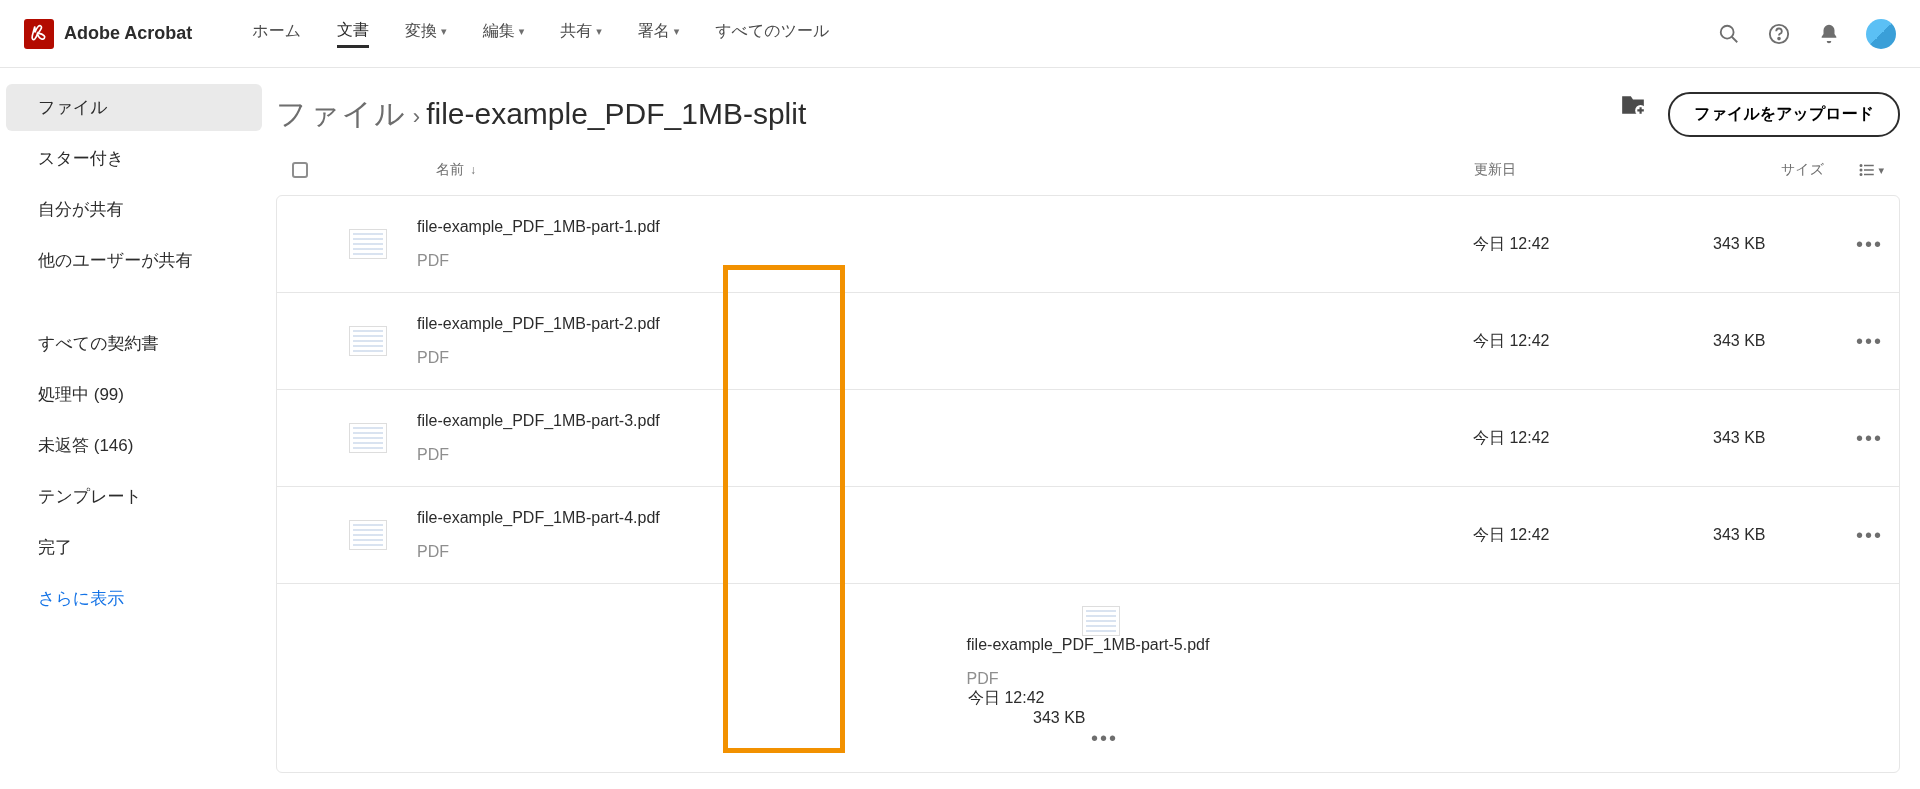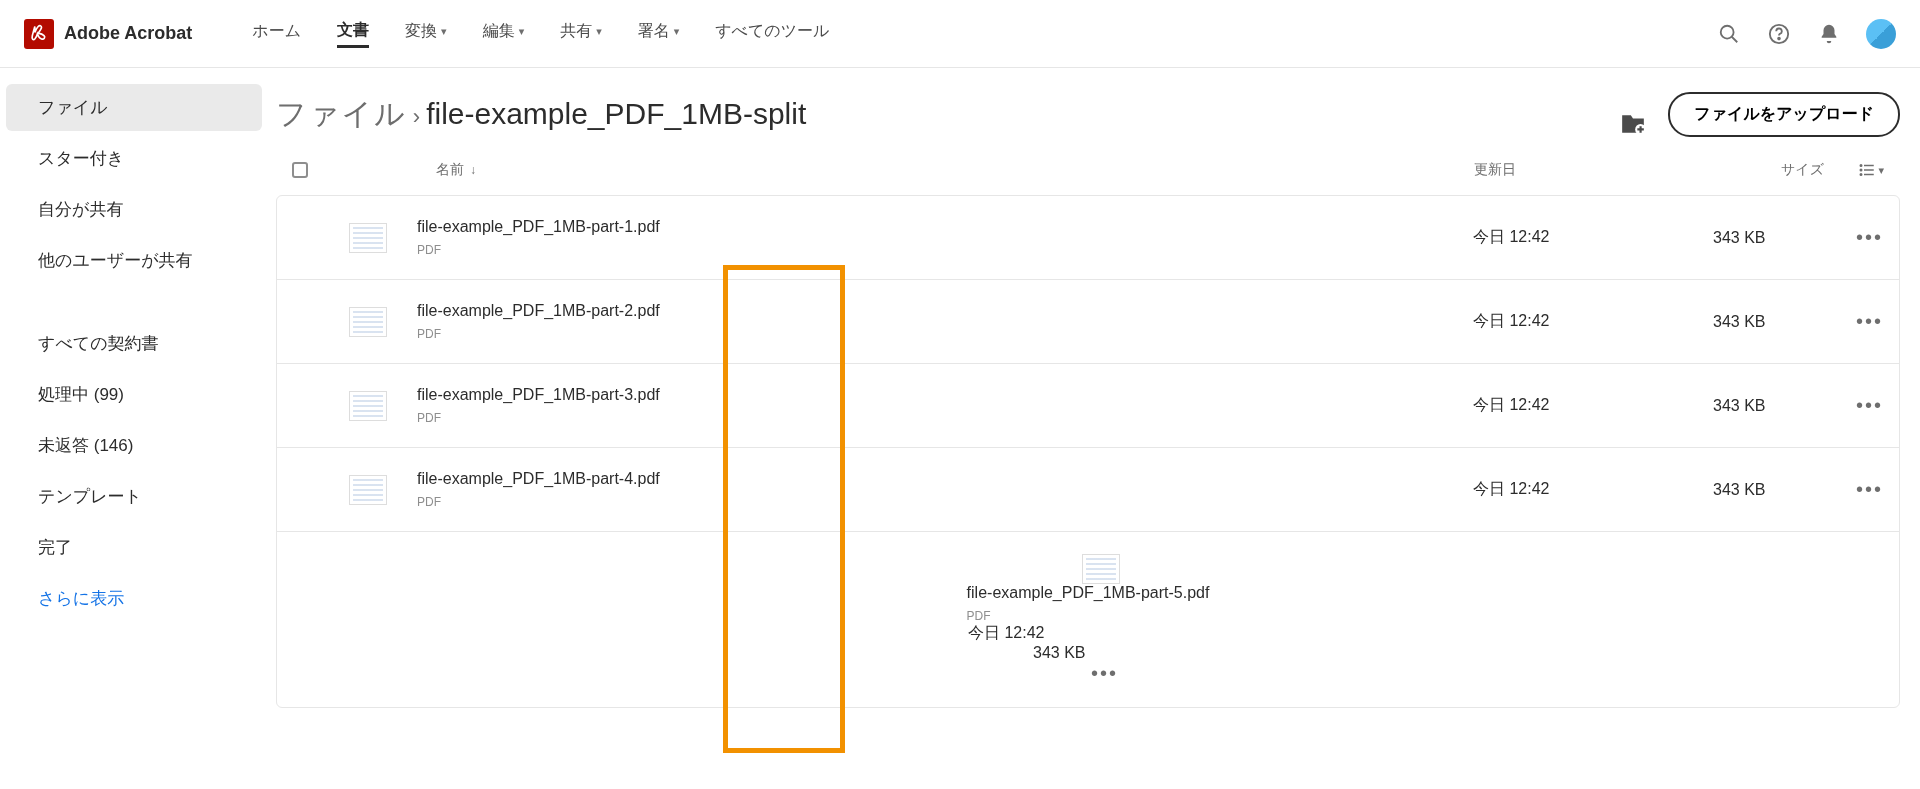--- a/index.html
+++ b/index.html
@@ -5,41 +5,41 @@
 * { margin: 0; padding: 0; box-sizing: border-box; font-family: -apple-system, BlinkMacSystemFont, "Segoe UI", "Hiragino Sans", "Hiragino Kaku Gothic ProN", Meiryo, sans-serif; }
 body { background: #fff; color: #2c2c2c; width: 1920px; height: 789px; overflow: hidden; position: relative; }
 
 
 .topbar { display: flex; align-items: center; height: 68px; border-bottom: 1px solid #e6e6e6; padding: 0 24px; }
 .brand { display: flex; align-items: center; gap: 10px; font-weight: 700; font-size: 18px; margin-right: 60px; }
 .brand-logo { width: 30px; height: 30px; background: #b30b00; border-radius: 3px; display: flex; align-items: center; justify-content: center; }
 .brand-logo svg { width: 20px; height: 20px; }
 .navtabs { display: flex; gap: 36px; font-size: 16px; color: #4b4b4b; }
 .navtab { display: flex; align-items: center; gap: 4px; cursor: pointer; padding-bottom: 4px; }
-.navtab.active { border-bottom: 3px solid #2c2c2c; font-weight: 700; color: #2c2c2c; }
+.navtab.active { border-bottom: 3px solid #2c2c2c; font-weight: 400; color: #2c2c2c; }
 .chev { font-size: 11px; color: #6e6e6e; }
 .topbar-right { margin-left: auto; display: flex; align-items: center; gap: 24px; }
 .icon-btn { width: 26px; height: 26px; display: flex; align-items: center; justify-content: center; cursor: pointer; color: #6e6e6e; }
 .avatar { width: 30px; height: 30px; border-radius: 50%; background: linear-gradient(135deg, #5bc0f5 50%, #3a9fd8 50%); cursor: pointer; }
 
 
 .main { display: flex; height: calc(100% - 68px); }
 .sidebar { width: 268px; padding: 16px 0 0 0; }
 .side-item { padding: 12px 32px; font-size: 17px; color: #2c2c2c; cursor: pointer; border-radius: 6px; margin: 0 6px 4px 6px;}
 .side-item.active { background: #eaeaea; font-weight: 500; }
 .side-divider { height: 32px; }
 .side-link { color: #1473e6; }
 
 .content { flex: 1; padding: 24px 20px 0 8px; }
 .header-row { display: flex; align-items: center; margin-bottom: 24px; }
 .breadcrumb { display: flex; align-items: baseline; font-size: 30px; color: #6e6e6e; gap: 4px; }
 .breadcrumb .current { color: #2c2c2c; }
 .bc-root { letter-spacing: 2px; }
 .bc-sep { margin: 0 2px; font-size: 22px; }
-.header-actions { margin-left: auto; display: flex; align-items: flex-end; gap: 22px; }
+.header-actions { margin-left: auto; display: flex; align-items: flex-start; gap: 22px; }
 .folder-add { width: 26px; height: 26px; cursor: pointer; color: #4b4b4b; }
 .upload-btn { border: 2px solid #2c2c2c; border-radius: 22px; padding: 10px 24px; font-size: 16px; font-weight: 600; background: #fff; cursor: pointer; }
 
 
 .table-header { display: flex; align-items: center; font-size: 14px; color: #6e6e6e; padding: 0 16px 16px 16px; }
 .col-check { width: 60px; display: flex; align-items: center; }
 .col-name { flex: 1; padding-left: 84px; display: flex; align-items: center; gap: 6px; }
 .col-date { width: 240px; }
 .col-size { width: 110px; text-align: right; }
 .col-actions { width: 60px; display:flex; justify-content: flex-end; align-items:center; gap:2px;}
@@ -47,21 +47,21 @@
 .sort-arrow { font-size: 12px; }
 .view-toggle { display:flex; align-items:center; gap:2px; cursor:pointer; color:#6e6e6e; }
 
 .file-list { border: 1px solid #e6e6e6; border-radius: 6px; }
 .file-row { display: flex; align-items: center; padding: 22px 16px; border-bottom: 1px solid #e6e6e6; cursor: pointer; }
 .file-row:last-child { border-bottom: none; flex-direction: column; }
 .thumb { width: 38px; height: 30px; margin: 0 30px 0 56px; background: linear-gradient(#fff,#fff); border: 1px solid #ddd; position: relative; }
 .thumb::before { content:""; position:absolute; inset:3px 3px 3px 3px; background: repeating-linear-gradient(#c9d7ea 0 2px, transparent 2px 5px); opacity:.7;}
 .file-info { flex: 1; }
 .file-name { font-size: 16px; color: #2c2c2c; }
-.file-type { font-size: 12px; color: #8e8e8e; margin-top: 7px; }
+.file-type { font-size: 16px; color: #8e8e8e; margin-top: 16px; }
 .file-date { width: 240px; font-size: 16px; }
 .file-size { width: 110px; font-size: 16px; }
 .file-actions { width: 60px; text-align: right; color: #6e6e6e; font-size: 20px; letter-spacing: 2px; cursor: pointer; }
 
 
 .highlight-box { position: absolute; border: 5px solid #f29100; pointer-events: none; }
 </style>
 </head>
 <body>
 

